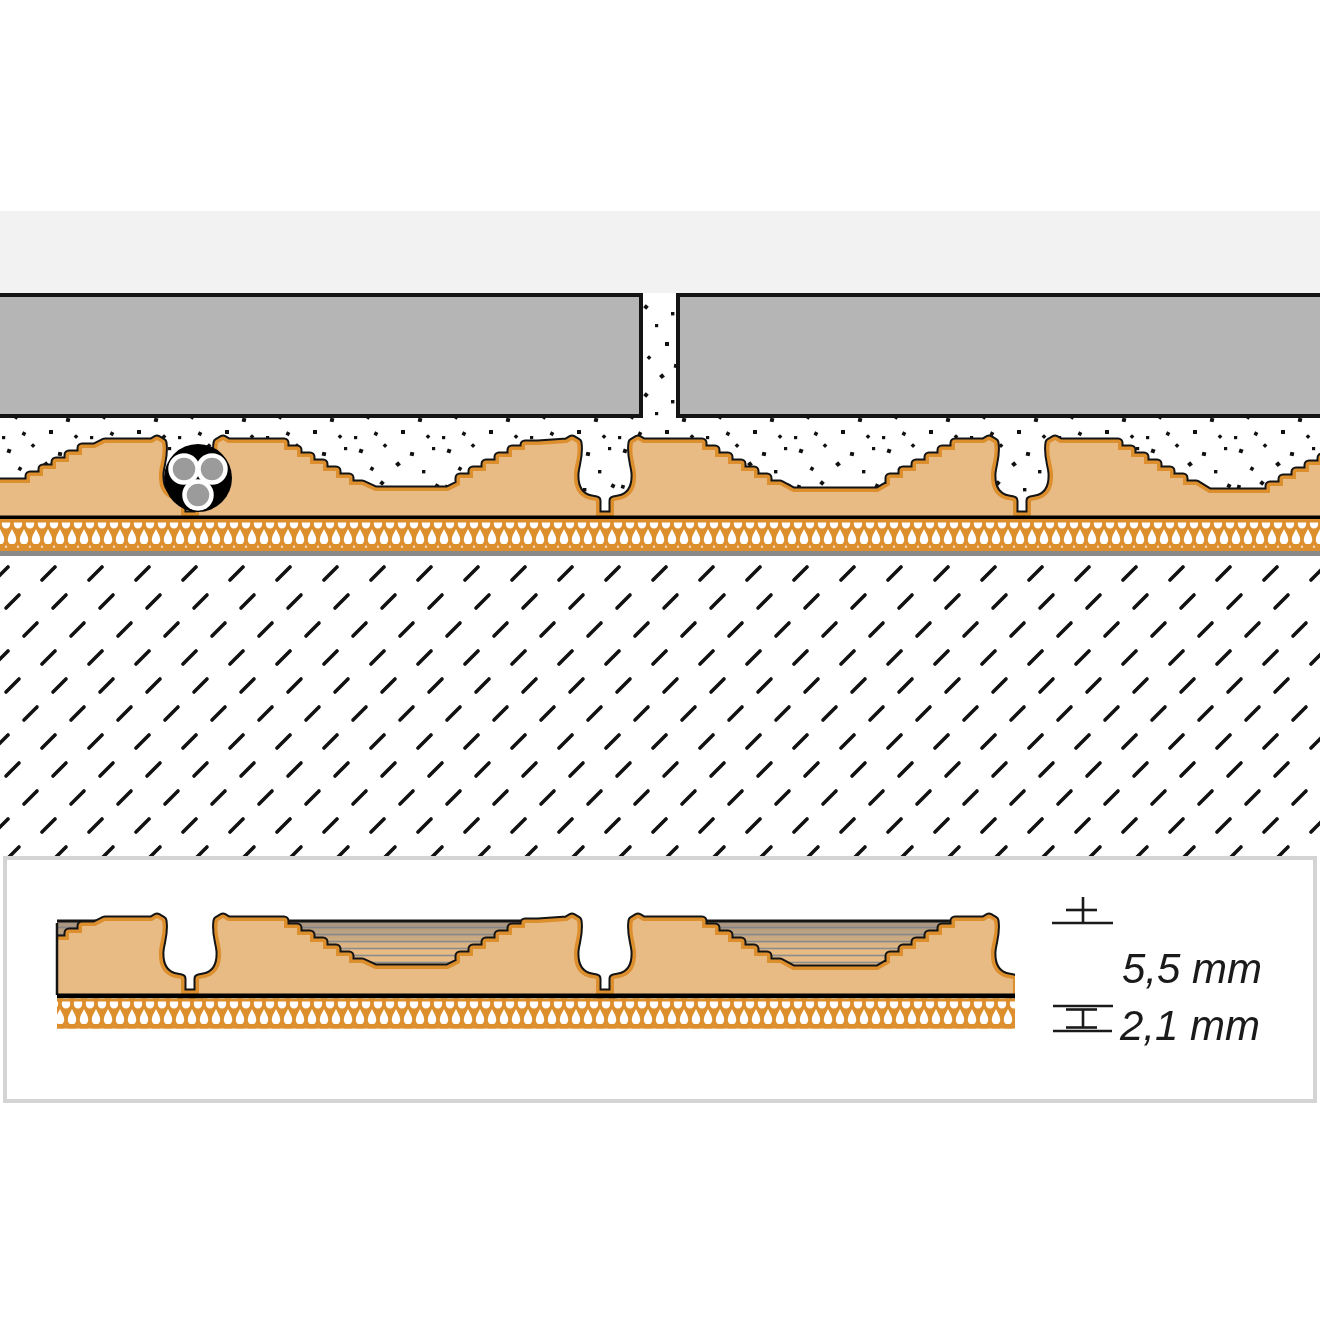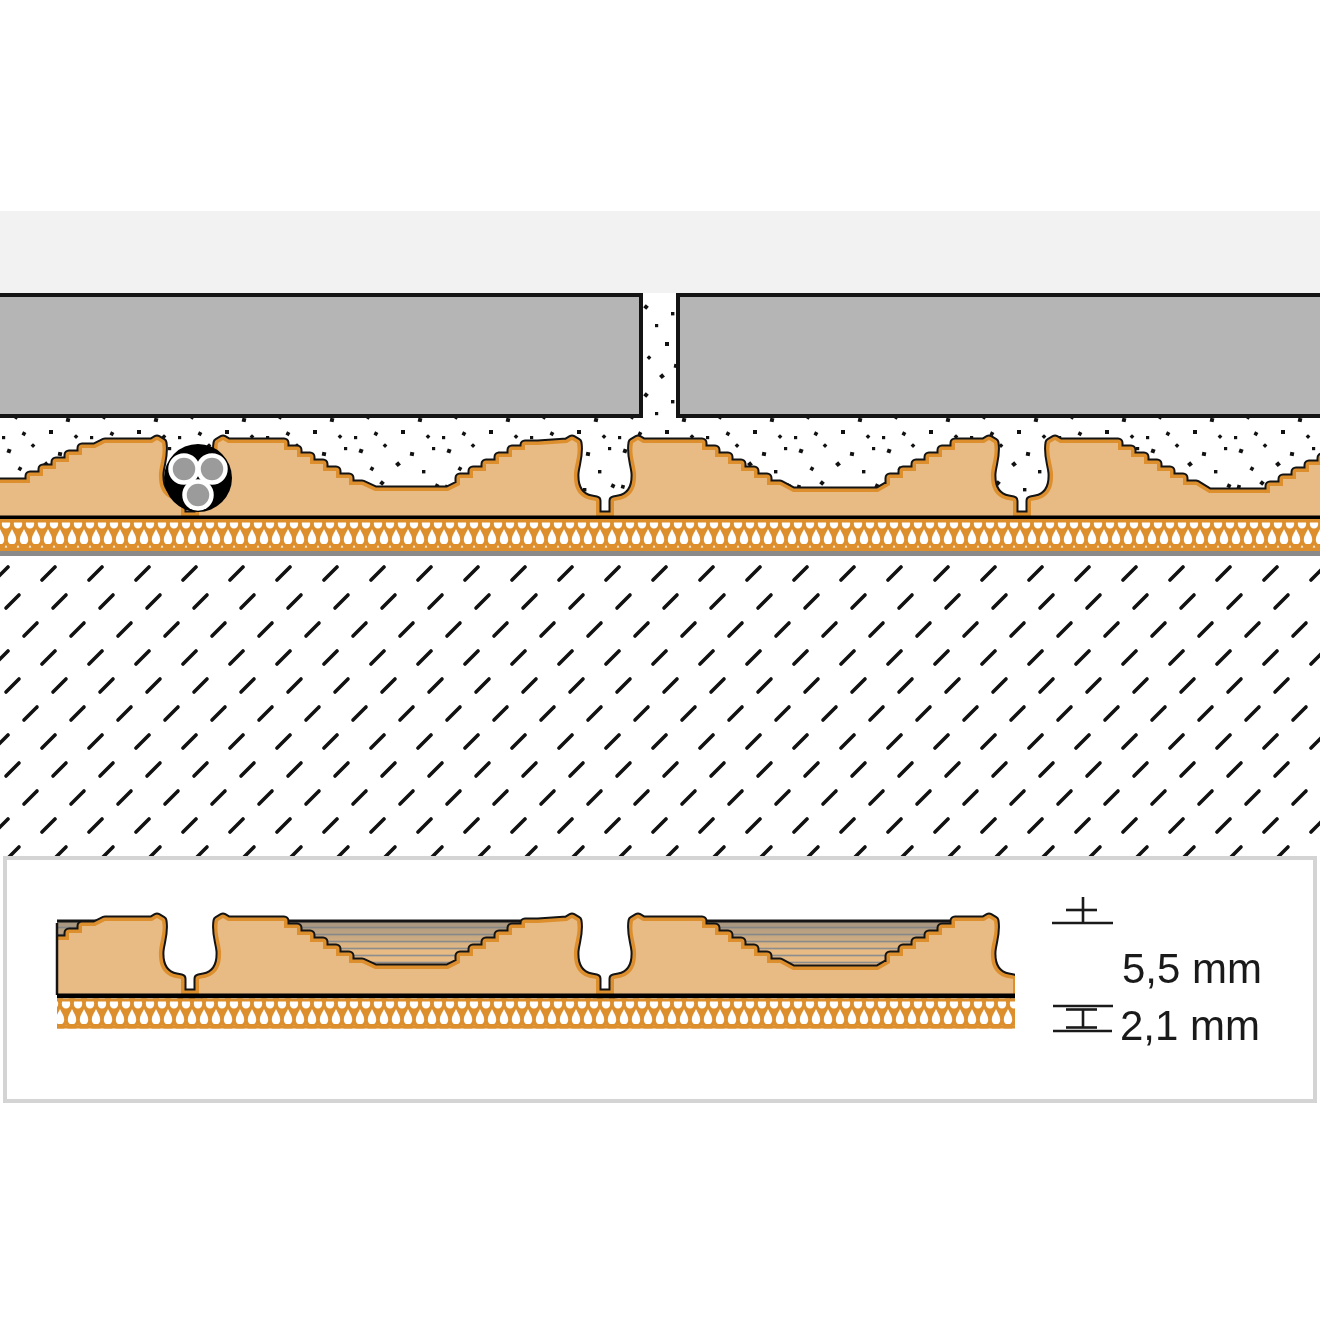--- a/index.html
+++ b/index.html
@@ -1,17 +1,17 @@
 <!DOCTYPE html>
 <html><head>
 <meta charset="utf-8">
 <style>
   html,body{margin:0;padding:0;background:#ffffff;}
   #stage{position:relative;width:1320px;height:1320px;background:#ffffff;overflow:hidden;
-         font-family:"Liberation Sans", sans-serif;}
+         font-family:"Liberation Sans", sans-serif;font-style:italic;}
   svg{display:block;}
   text{font-family:"Liberation Sans", sans-serif;}
 </style>
 </head>
 <body>
 
 <div id="stage">
 <svg width="1320" height="1320" viewBox="0 0 1320 1320">
   <defs>
 

